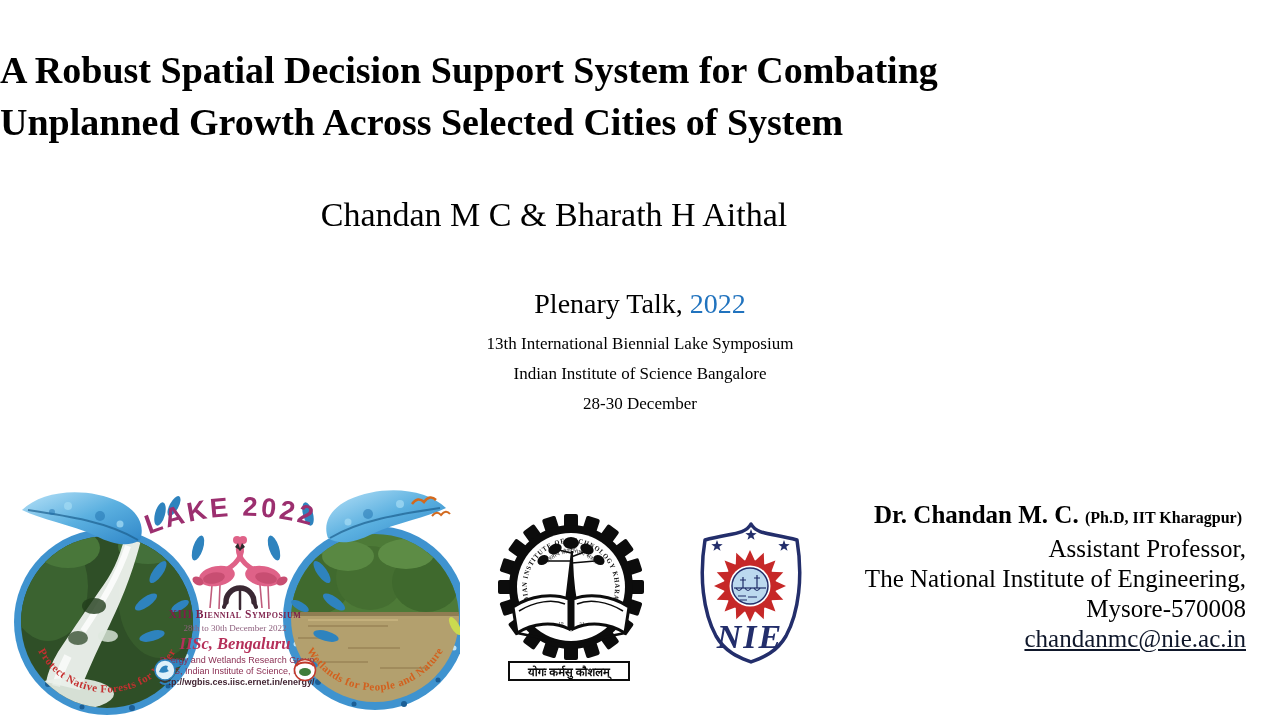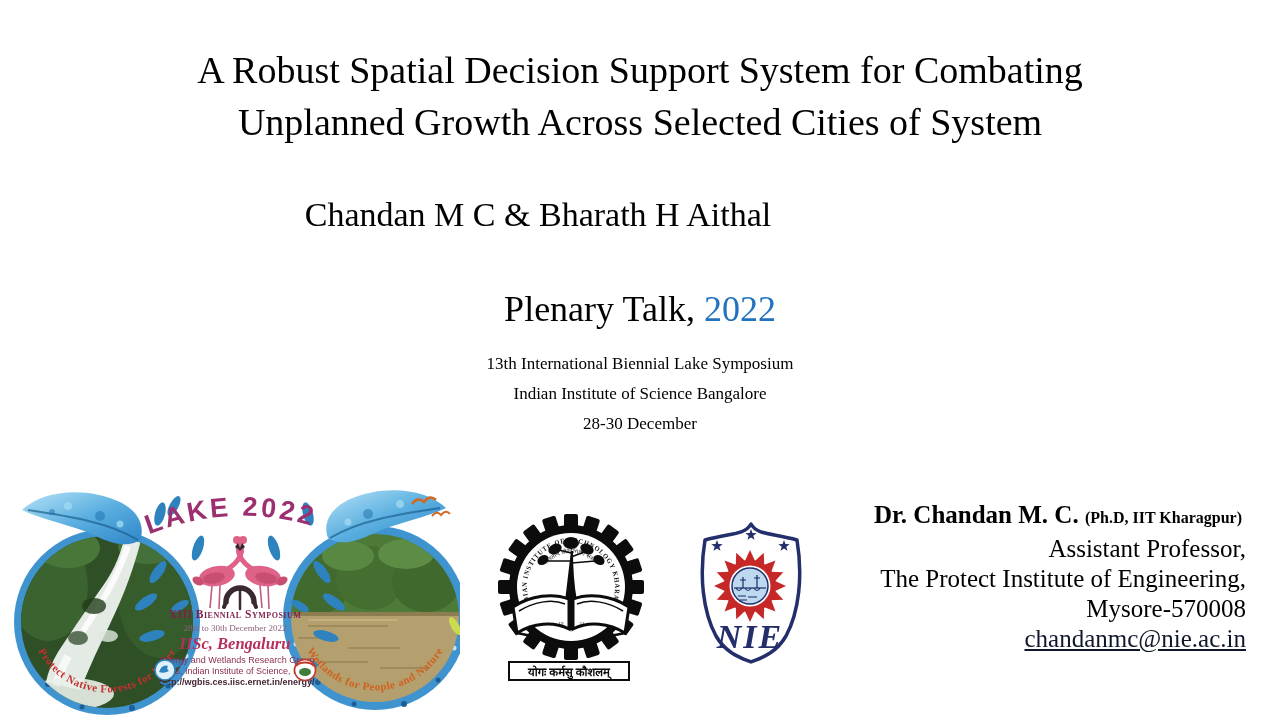--- a/index.html
+++ b/index.html
@@ -2,31 +2,31 @@
 <html><head>
 <meta charset="utf-8">
 <style>
   html,body{margin:0;padding:0;background:#888;}
   .slide{
     position:relative;width:1280px;height:720px;background:#ffffff;
     overflow:hidden;font-family:"Liberation Serif",serif;color:#000;
   }
   
   .title{
-    position:absolute;top:44px;left:0;width:1280px;text-align:center;
-    font-weight:normal;font-size:38px;line-height:52px;letter-spacing:0px;
+    position:absolute;top:44px;left:0;width:1280px;
+    font-weight:bold;font-size:38px;line-height:52px;letter-spacing:0px;
   }
   
   .authors{
-    position:absolute;top:196px;left:0;width:1076px;text-align:center;
+    position:absolute;top:196px;left:16px;width:1076px;text-align:center;
     font-size:34px;
   }
   
   .event{position:absolute;top:288px;left:0;width:1280px;text-align:center;}
-  .plenary{font-size:36px;margin-bottom:19px;}
+  .plenary{font-size:28px;margin-bottom:9px;}
   .plenary .year{color:#2173be;}
   .ev{font-size:17px;line-height:30px;}
   
   .contact{position:absolute;top:499px;right:22px;text-align:right;}
   .contact-name{font-weight:bold;font-size:25px;line-height:32px;margin-right:16px;white-space:nowrap;}
   .contact-name .cred{font-size:16px;}
   .cline{font-size:25px;line-height:30px;margin-right:12px;}
   .email{color:#0f172a;text-decoration:underline;cursor:pointer;}
   
   .lake-logo{position:absolute;left:8px;top:486px;width:452px;height:232px;}
@@ -291,18 +291,18 @@
         <path d="M48,68 q3,5 6,0 M57,68 q3,5 6,0 M66,68 q3,5 6,0"></path>
         <path d="M50,76 h8 M60,77 h9 M52,80 h7"></path>
       </g>
     </g>
     <text x="62" y="128" text-anchor="middle" font-size="34" font-weight="bold" font-style="italic" fill="#232e6b" letter-spacing="2">NIE</text>
   </svg>
 
   <div class="contact">
     <div class="contact-name"><span>Dr. Chandan M. C.</span> <span class="cred">(Ph.D, IIT Kharagpur)</span></div>
     <div class="cline">Assistant Professor,</div>
-    <div class="cline">The Protect Institute of Engineering,</div>
+    <div class="cline">The National Institute of Engineering,</div>
     <div class="cline">Mysore-570008</div>
     <div class="cline"><a class="email" href="#">chandanmc@nie.ac.in</a></div>
   </div>
 
 </div>
 
 </body></html>

